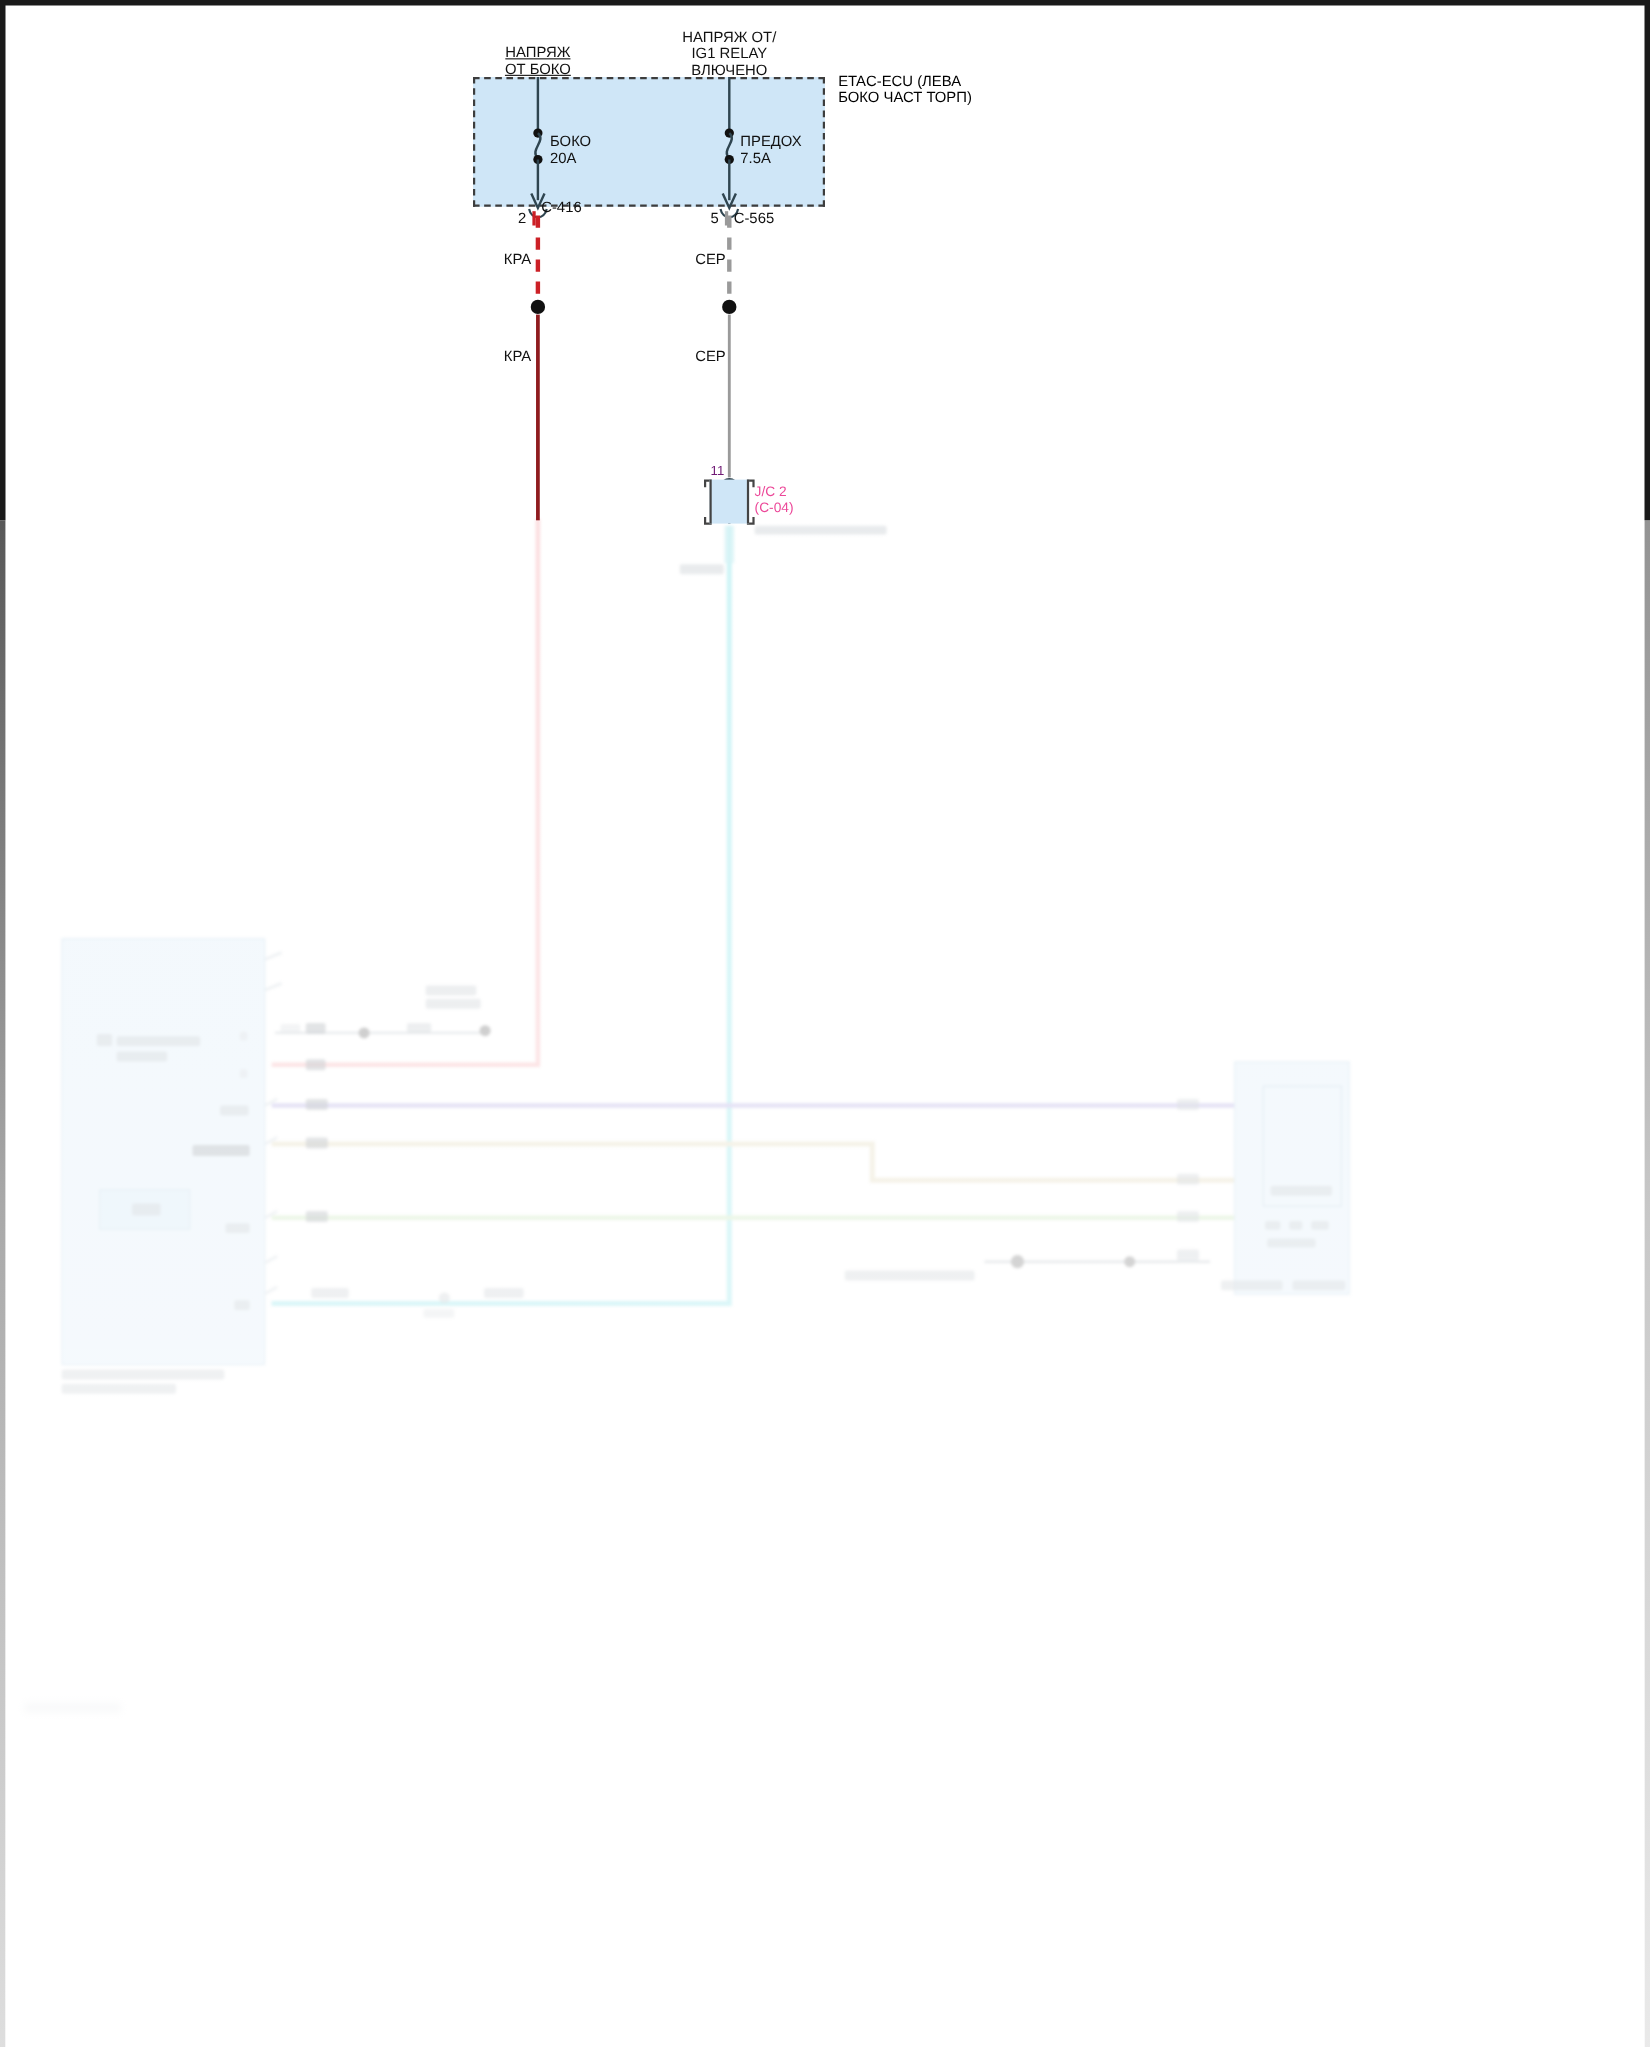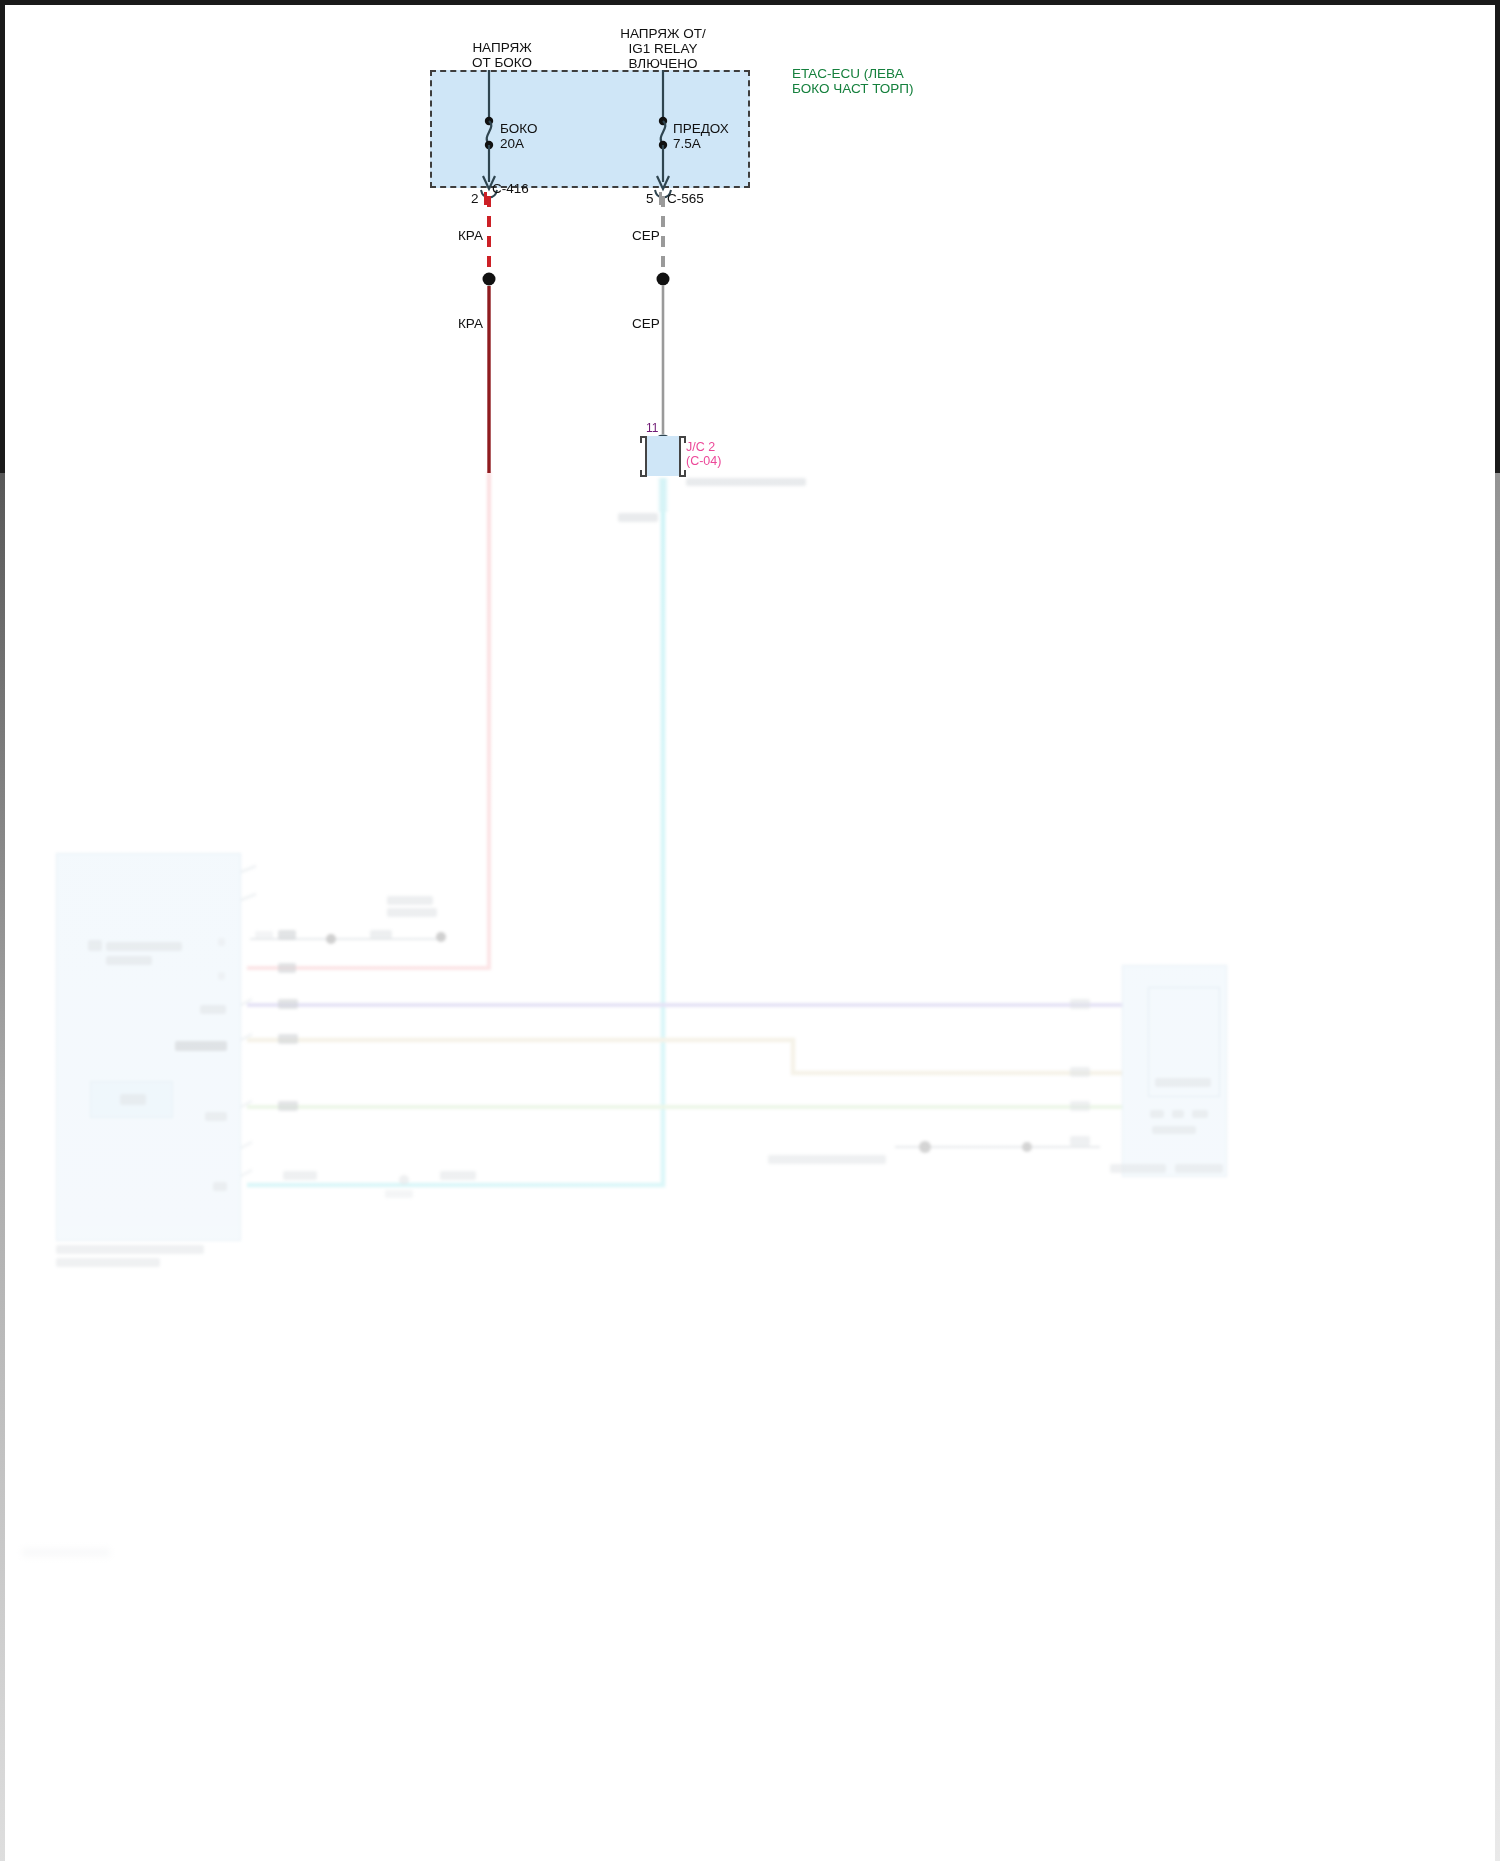--- a/index.html
+++ b/index.html
@@ -46,22 +46,22 @@
         rgba(255,255,255,.88) 100%);
     pointer-events:none;
   }
 
   
   .etac-box{
     position:absolute;left:430px;top:70px;width:320px;height:118px;
     background:#cfe6f7;border:2px dashed #3d3d3d;box-sizing:border-box;
   }
   .etac-label{
-    position:absolute;left:792px;top:66px;width:180px;
-    font-size:13.5px;line-height:15px;color:#15803d;
+    position:absolute;left:762px;top:66px;width:180px;
+    font-size:13.5px;line-height:15px;color:#000000;
   }
   .volt-label{
     position:absolute;text-align:center;font-size:13.5px;line-height:15px;color:#111;
   }
   .fuse-name{position:absolute;font-size:13.5px;line-height:15px;color:#111;}
 
   .jc-box{
     position:absolute;left:645px;top:436px;width:36px;height:40px;
     background:#cfe6f7;border-left:2px solid #444;border-right:2px solid #444;
     box-sizing:border-box;
@@ -246,21 +246,21 @@
       <line x1="663" y1="441" x2="663" y2="476" stroke="#2f4550" stroke-width="2.2"></line>
 
       <path d="M647 437 L641 437 L641 443" stroke="#444" stroke-width="2" fill="none"></path>
       <path d="M679 437 L685 437 L685 443" stroke="#444" stroke-width="2" fill="none"></path>
       <path d="M641 470 L641 476 L647 476" stroke="#444" stroke-width="2" fill="none"></path>
       <path d="M685 470 L685 476 L679 476" stroke="#444" stroke-width="2" fill="none"></path>
     </svg>
 
     <div class="jc-box"></div>
 
-    <div class="volt-label" style="left:432px;top:40px;width:140px;">
+    <div class="volt-label" style="left:419px;top:40px;width:140px;text-decoration:underline;">
       <div>НАПРЯЖ</div>
       <div>ОТ БОКО</div>
     </div>
 
     <div class="volt-label" style="left:593px;top:26px;width:140px;">
       <div>НАПРЯЖ ОТ/</div>
       <div>IG1 RELAY</div>
       <div>ВЛЮЧЕНО</div>
     </div>
 

